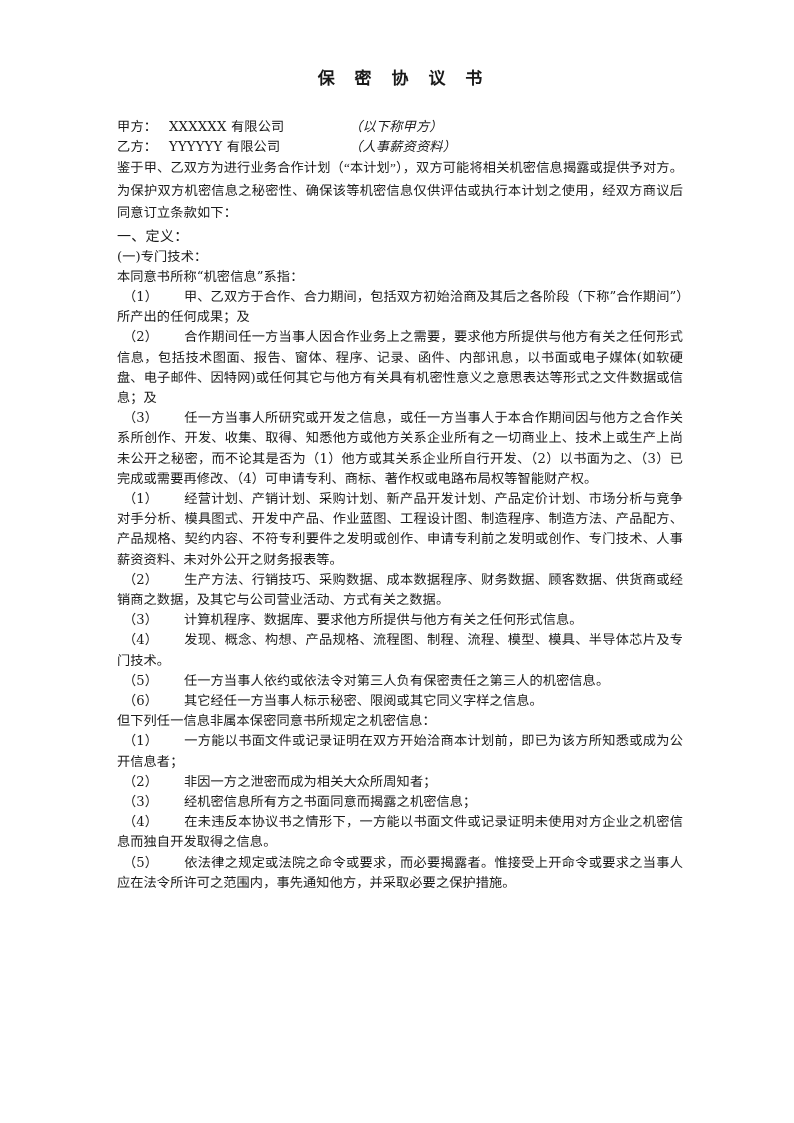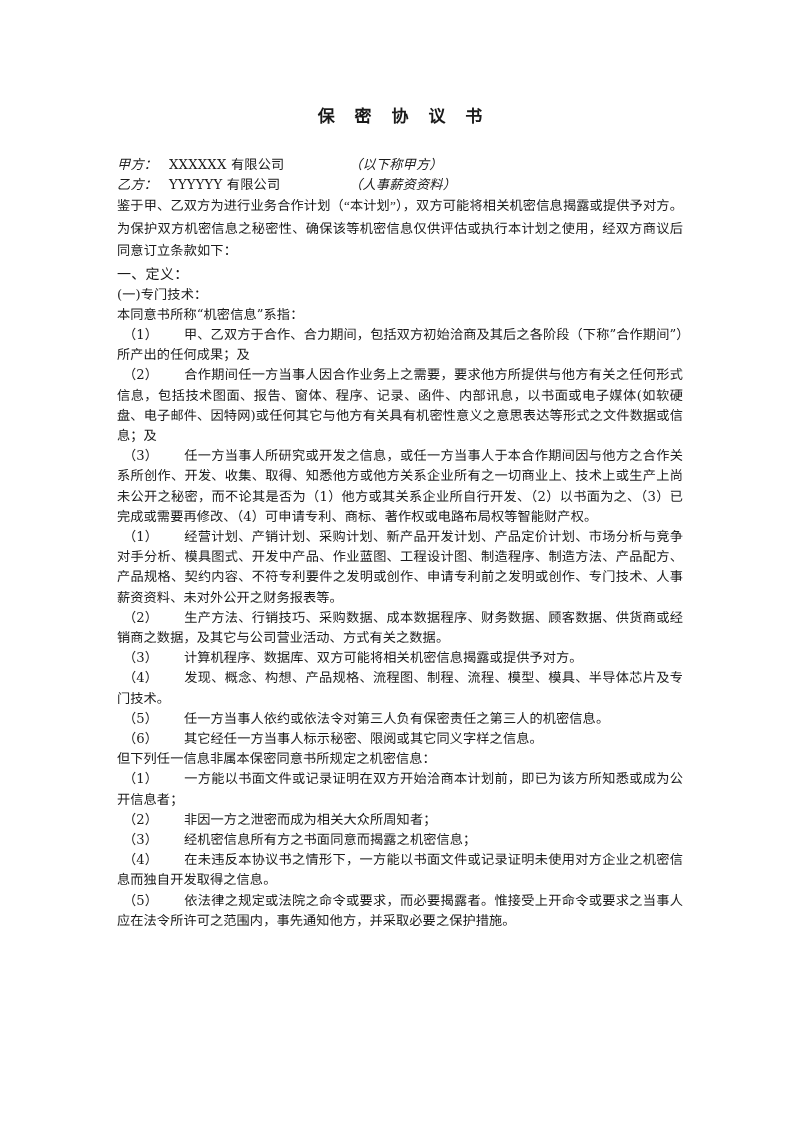--- a/index.html
+++ b/index.html
@@ -25,38 +25,37 @@
     left: 117px;
     top: 0;
     width: 566px;
   }
   .doc-title {
     font-size: 17px;
     font-weight: bold;
     text-align: center;
     letter-spacing: 7px;
     text-indent: 7px;
-    margin: 12px;
-    padding-top: 92px;
+    margin: 0;
+    padding-top: 66px;
     line-height: 24px;
     font-family: "DejaVu Serif", "Liberation Serif", serif;
   }
   .parties {
     margin-top: 27px;
   }
   .party-line {
     font-size: 13.2px;
     line-height: 20px;
     white-space: nowrap;
     letter-spacing: 0.2px;
   }
   .party-label {
     display: inline-block;
     width: 52px;
-    font-style: italic;
   }
   .party-name {
     display: inline-block;
     width: 180px;
   }
   .party-alias {
     display: inline-block;
     font-style: italic;
   }
   .preamble {
@@ -141,21 +140,21 @@
     </p>
 
 
     <p class="list-item block">
       <span class="marker">（1）</span><span>经营计划、产销计划、采购计划、新产品开发计划、产品定价计划、市场分析与竞争对手分析、模具图式、开发中产品、作业蓝图、工程设计图、制造程序、制造方法、产品配方、产品规格、契约内容、不符专利要件之发明或创作、申请专利前之发明或创作、专门技术、人事薪资资料、未对外公开之财务报表等。</span>
     </p>
     <p class="list-item block">
       <span class="marker">（2）</span><span>生产方法、行销技巧、采购数据、成本数据程序、财务数据、顾客数据、供货商或经销商之数据，及其它与公司营业活动、方式有关之数据。</span>
     </p>
     <p class="list-item block">
-      <span class="marker">（3）</span><span>计算机程序、数据库、双方可能将相关机密信息揭露或提供予对方。</span>
+      <span class="marker">（3）</span><span>计算机程序、数据库、要求他方所提供与他方有关之任何形式信息。</span>
     </p>
     <p class="list-item block">
       <span class="marker">（4）</span><span>发现、概念、构想、产品规格、流程图、制程、流程、模型、模具、半导体芯片及专门技术。</span>
     </p>
     <p class="list-item block">
       <span class="marker">（5）</span><span>任一方当事人依约或依法令对第三人负有保密责任之第三人的机密信息。</span>
     </p>
     <p class="list-item block">
       <span class="marker">（6）</span><span>其它经任一方当事人标示秘密、限阅或其它同义字样之信息。</span>
     </p>

